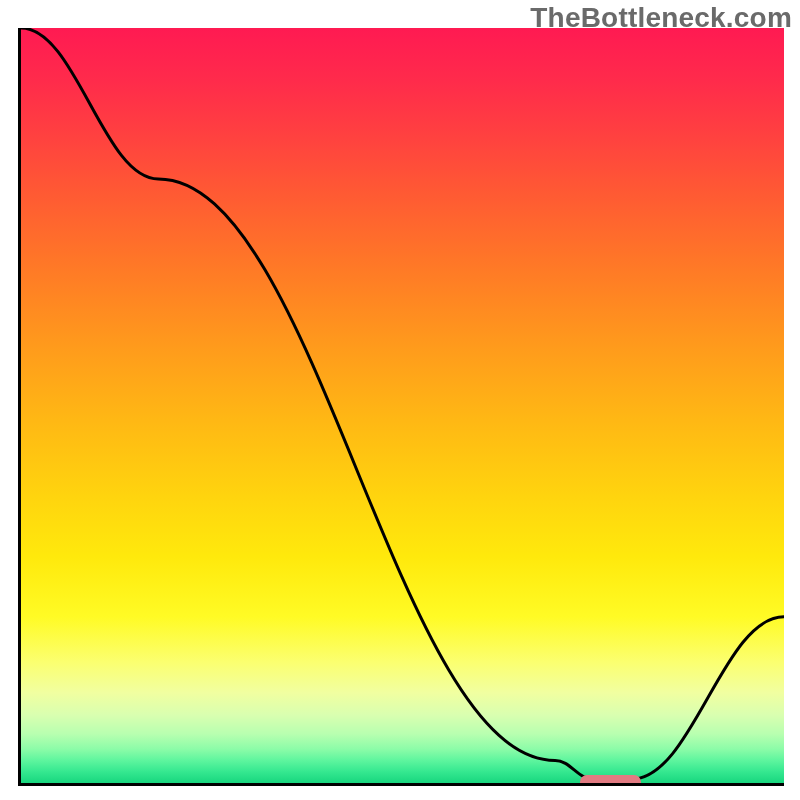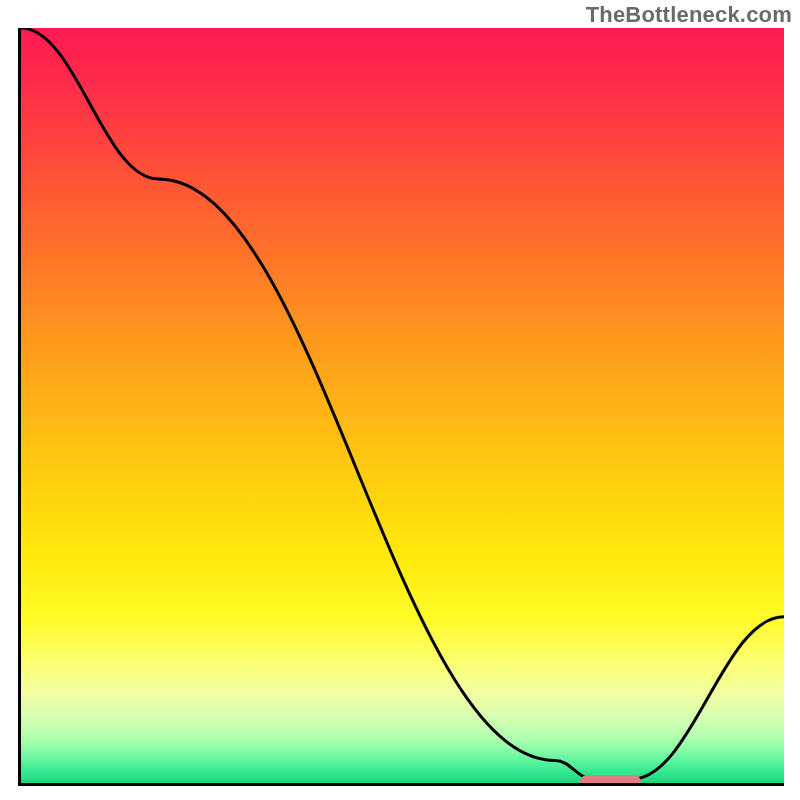--- a/index.html
+++ b/index.html
@@ -7,21 +7,21 @@
   .chart-wrap {
     position: relative;
     width: 800px;
     height: 800px;
   }
   .watermark {
     position: absolute;
     top: 2px;
     right: 8px;
     font-family: Arial, Helvetica, sans-serif;
-    font-size: 22px;
+    font-size: 28px;
     font-weight: bold;
     color: #6a6a6a;
     letter-spacing: 0.2px;
   }
   .plot-frame {
     position: absolute;
     left: 18px;
     top: 28px;
     width: 766px;
     height: 758px;

